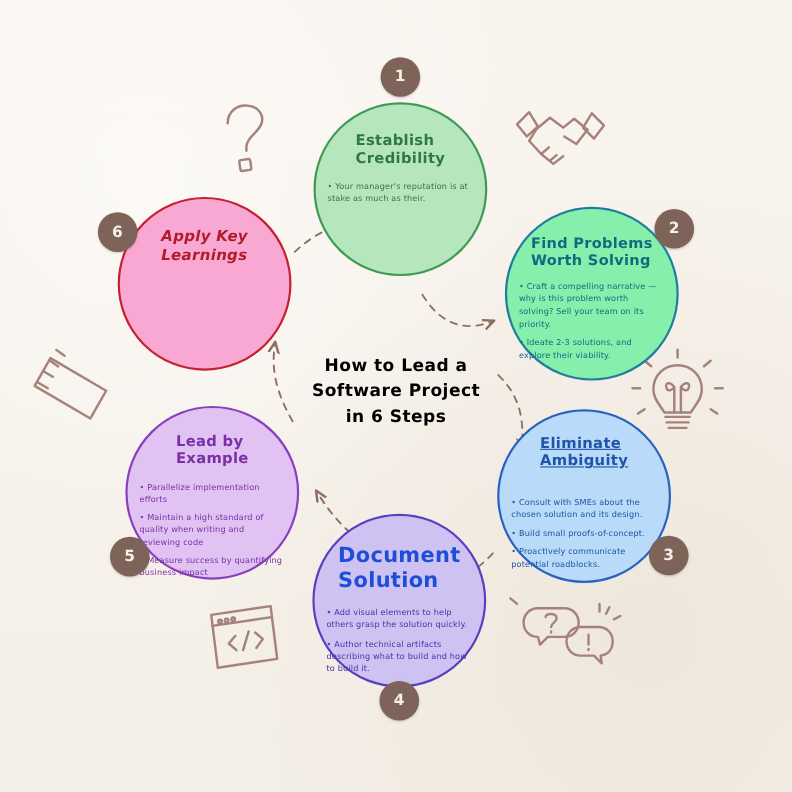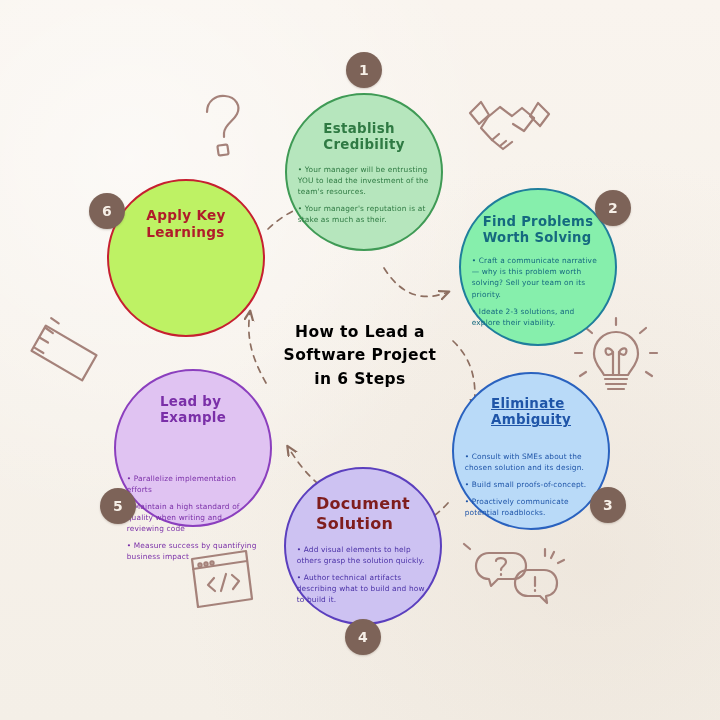--- a/index.html
+++ b/index.html
@@ -119,35 +119,34 @@
       </g>
     </g>
   </svg>
 
   <div class="node" style="left:285px;top:93px;width:158px;height:158px;background:#b6e6bd;border:2.4px solid #3f9a55;color:#2f7a43;padding-top:26px;">
     <div class="title" style="font-size:13.4px;color:#2f7a43;">
       <div>Establish</div>
       <div>Credibility</div>
     </div>
     <ul class="bullets" style="margin-top:10px;">
-      <li>Your manager will be entrusting YOU to lead the investment of the team's resources.</li>
       <li>Your manager's reputation is at stake as much as their.</li>
     </ul>
   </div>
   <div class="badge" style="left:346px;top:52px;">
     <span>1</span>
   </div>
 
   <div class="node" style="left:459px;top:188px;width:158px;height:158px;background:#86efac;border:2.4px solid #1f7e9c;color:#15697f;padding-top:24px;">
     <div class="title" style="font-size:13.2px;color:#15697f;">
       <div>Find Problems</div>
       <div>Worth Solving</div>
     </div>
     <ul class="bullets" style="margin-top:9px;">
-      <li>Craft a communicate narrative — why is this problem worth solving? Sell your team on its priority.</li>
+      <li>Craft a compelling narrative — why is this problem worth solving? Sell your team on its priority.</li>
       <li>Ideate 2-3 solutions, and explore their viability.</li>
     </ul>
   </div>
   <div class="badge" style="left:595px;top:190px;">
     <span>2</span>
   </div>
 
   <div class="node" style="left:452px;top:372px;width:158px;height:158px;background:#b9daf8;border:2.4px solid #2a62bf;color:#1f55a8;padding-top:22px;">
     <div class="title" style="font-size:13.4px;color:#1f55a8;text-decoration:underline;">
       <div>Eliminate</div>
@@ -157,49 +156,49 @@
       <li>Consult with SMEs about the chosen solution and its design.</li>
       <li>Build small proofs-of-concept.</li>
       <li>Proactively communicate potential roadblocks.</li>
     </ul>
   </div>
   <div class="badge" style="left:590px;top:487px;">
     <span>3</span>
   </div>
 
   <div class="node" style="left:284px;top:467px;width:158px;height:158px;background:#cdc2f2;border:2.4px solid #5b3fbe;color:#4a31a6;padding-top:25px;">
-    <div class="title" style="font-size:16px;color:#7f1d1d;">
+    <div class="title" style="font-size:19px;color:#1d4ed8;">
       <div>Document</div>
       <div>Solution</div>
     </div>
     <ul class="bullets" style="margin-top:11px;">
       <li>Add visual elements to help others grasp the solution quickly.</li>
       <li>Author technical artifacts describing what to build and how to build it.</li>
     </ul>
   </div>
   <div class="badge" style="left:345px;top:619px;">
     <span>4</span>
   </div>
 
-  <div class="node" style="left:114px;top:369px;width:158px;height:158px;background:#e0c3f2;border:2.4px solid #8b3fbe;color:#7a2fa8;padding-top:23px;gap:36px;">
+  <div class="node" style="left:114px;top:369px;width:158px;height:158px;background:#e0c3f2;border:2.4px solid #8b3fbe;color:#7a2fa8;padding-top:23px;">
     <div class="title" style="font-size:13.4px;color:#7a2fa8;">
       <div>Lead by</div>
       <div>Example</div>
     </div>
     <ul class="bullets" style="margin-top:10px;">
       <li>Parallelize implementation efforts</li>
       <li>Maintain a high standard of quality when writing and reviewing code</li>
       <li>Measure success by quantifying business impact</li>
     </ul>
   </div>
   <div class="badge" style="left:100px;top:488px;">
     <span>5</span>
   </div>
 
-  <div class="node" style="left:107px;top:179px;width:158px;height:158px;background:#bef264;border:2.4px solid #c62030;color:#b01c2a;padding-top:26px;">
+  <div class="node" style="left:107px;top:179px;width:158px;height:158px;background:#f9a8d4;border:2.4px solid #c62030;color:#b01c2a;padding-top:26px;font-style:italic;">
     <div class="title" style="font-size:13.6px;color:#b01c2a;">
       <div>Apply Key</div>
       <div>Learnings</div>
     </div>
   </div>
   <div class="badge" style="left:89px;top:193px;">
     <span>6</span>
   </div>
 
   <div id="center-title">

